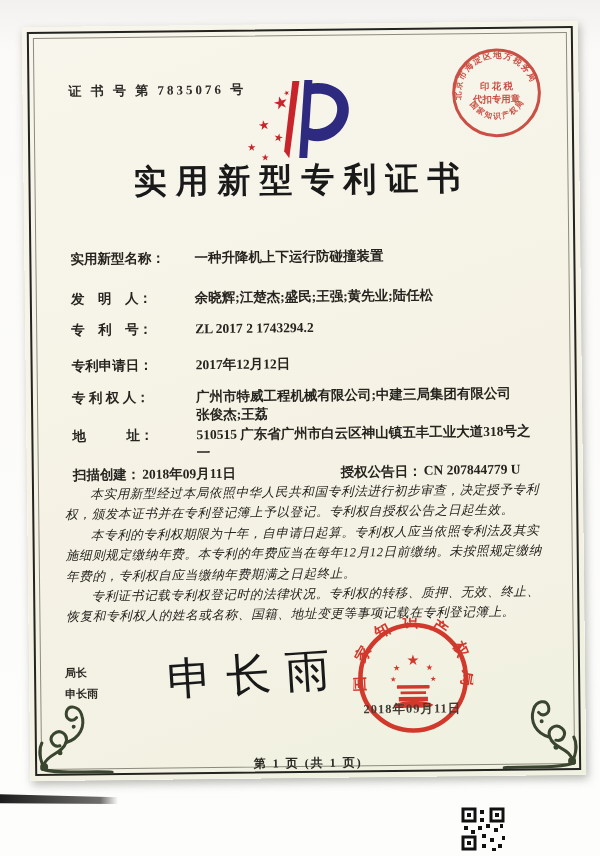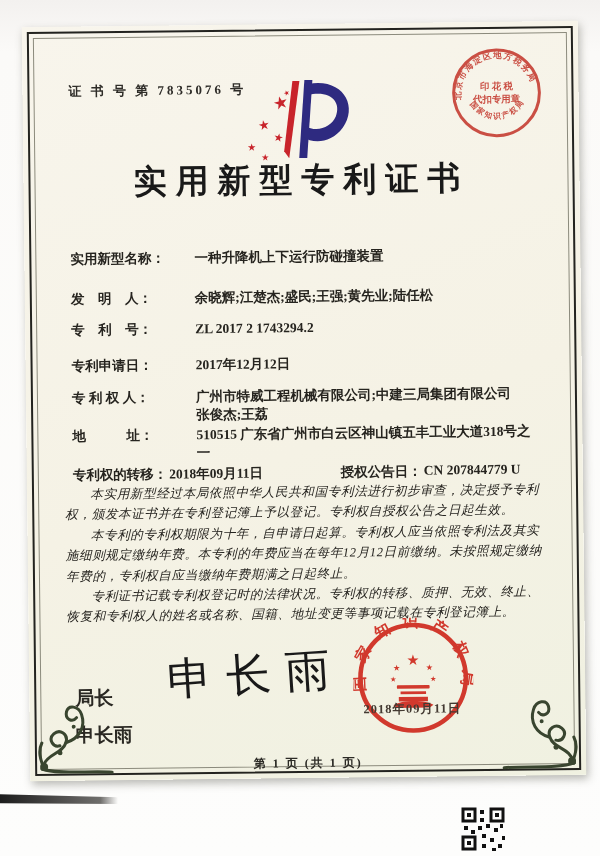--- a/index.html
+++ b/index.html
@@ -29,21 +29,21 @@
   .grant-pair-2 { display:flex; }
   .grant-row .field-label { flex:0 0 auto; }
   .grant-row .gv { margin-left:2px; }
 
   
   .paragraphs { position:absolute; left:38px; top:458px; width:482px; }
   .paragraphs p { font-size:12.6px; line-height:1.62; color:#262420; text-indent:2em;
     font-style:italic; font-weight:500; letter-spacing:.6px; }
 
   
-  .commissioner { position:absolute; left:46px; top:636px; font-size:19px; font-weight:700; color:#2a2823; line-height:1.95;margin-top:17px; }
+  .commissioner { position:absolute; left:36px; top:636px; font-size:11px; font-weight:700; color:#2a2823; line-height:1.95; }
   .signature { position:absolute; left:138px; top:620px; font-size:45px; color:#191919;
     letter-spacing:14px; transform:rotate(-3deg); font-weight:500; }
 
   .official-seal { position:absolute; left:324px; top:595px; width:120px; height:120px; opacity:.92; }
   .seal-date { position:absolute; left:334px; top:678px; width:140px; font-size:12.5px; font-weight:700; color:#433a32; letter-spacing:1px; }
 
   .page-footer { position:absolute; left:0; top:731px; width:100%; text-align:center; font-size:12px; font-weight:600; letter-spacing:2px; color:#2b2a25; }
 
   .ornament { position:absolute; bottom:4px; width:82px; height:82px; }
   .ornament-left { left:4px; }
@@ -125,21 +125,21 @@
       <span class="field-value">广州市特威工程机械有限公司;中建三局集团有限公司
 张俊杰;王荔</span>
     </div>
     <div class="field-row row-addr">
       <span class="field-label">地　　　址：</span>
       <span class="field-value">510515 广东省广州市白云区神山镇五丰工业大道318号之
 一</span>
     </div>
     <div class="grant-row">
       <span class="grant-pair-1">
-        <span class="field-label">专利权的转移：</span>
+        <span class="field-label">扫描创建：</span>
         <span class="gv">2018年09月11日</span>
       </span>
       <span class="grant-pair-2">
         <span class="field-label">授权公告日：</span>
         <span class="gv">CN 207844779 U</span>
       </span>
     </div>
 
     <div class="paragraphs">
       <p>本实用新型经过本局依照中华人民共和国专利法进行初步审查，决定授予专利权，颁发本证书并在专利登记簿上予以登记。专利权自授权公告之日起生效。</p>

